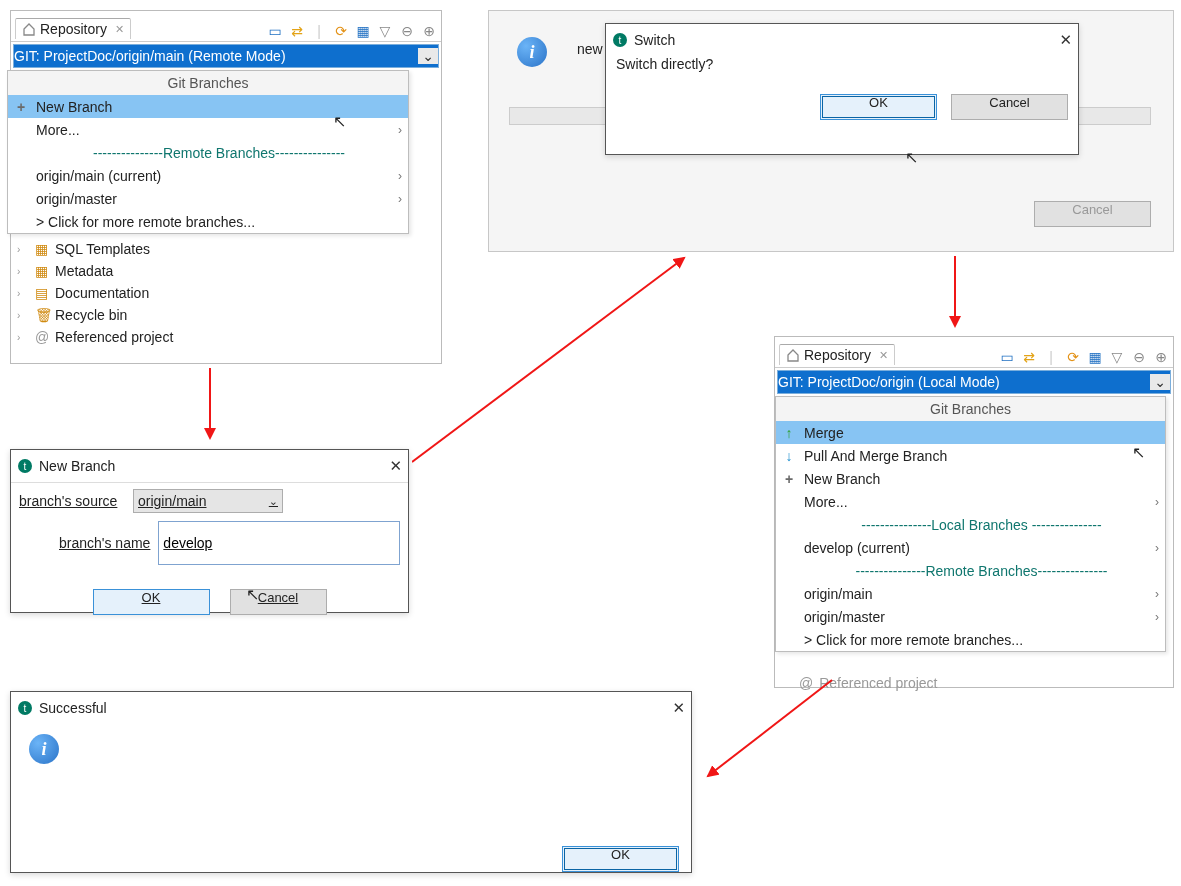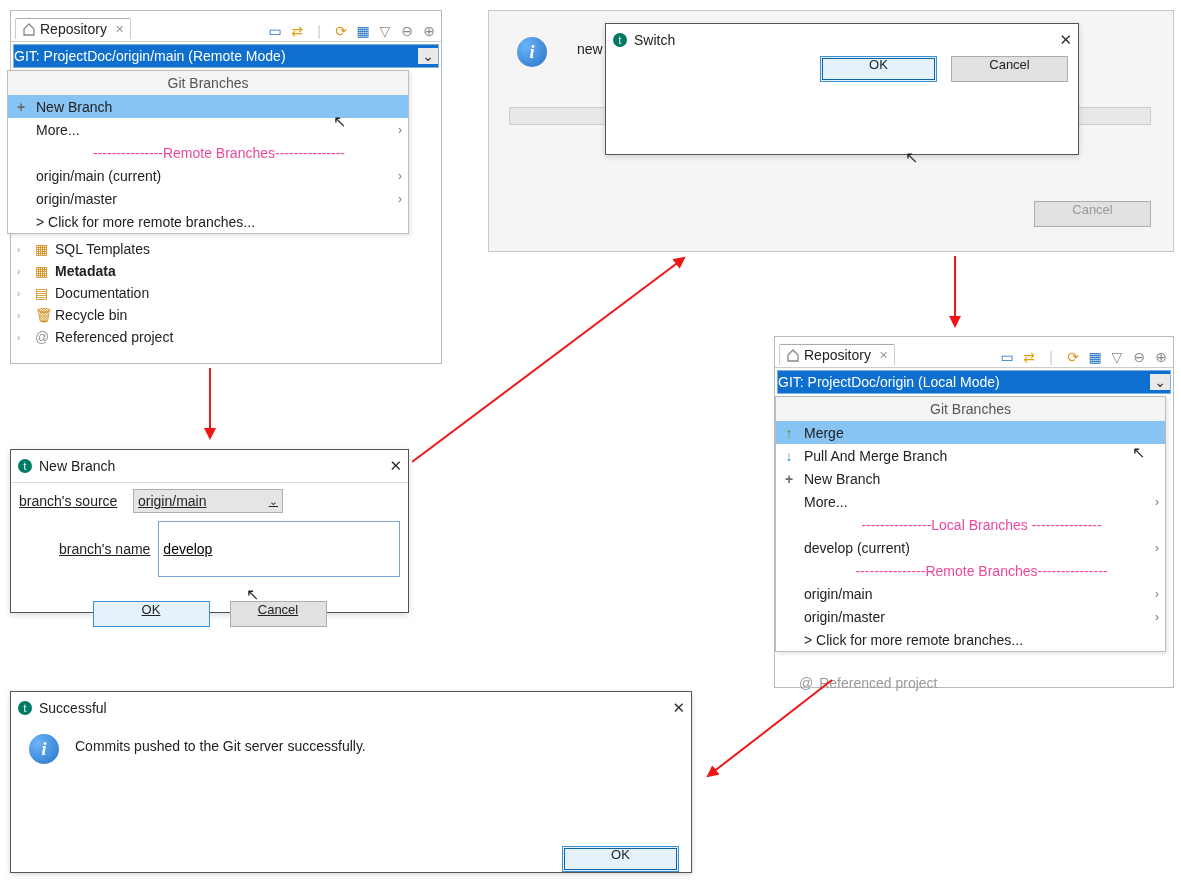--- a/index.html
+++ b/index.html
@@ -71,48 +71,48 @@
     align-items: center;
     height: 23px;
     padding: 0 6px;
     gap: 8px;
   }
   .row.selected { background: #87c4f3; }
   .row .sym { color:#6a6a6a; font-weight:bold; width:14px; text-align:center;}
   .row .sym.green { color:#30a030;}
   .row .sym.blue { color:#2090d0;}
   .row .chev { margin-left:auto; color:#777; font-size:12px;}
-  .divider-label { color:#ec4899; }
+  .divider-label { color:#0f766e; }
   .tree-row {
     display:flex; align-items:center; height:22px; padding:0 6px; gap:6px;
   }
   .tree-row .caret { color:#999; font-size:10px; width:12px;}
   .tree-row .ic { color:#d08a10; width:14px; display:flex;}
-  .bold { font-weight:bold;}
+  .bold { font-weight:normal;}
   .dialog {
     position:absolute;
     border:1px solid #555;
     background:#f0f0f0;
     box-shadow:0 2px 6px rgba(0,0,0,0.15);
   }
   .dlg-title {
     display:flex; align-items:center;
     height:28px; padding:2px 6px; background:#fff;
     border-bottom:1px solid #ddd;
   }
   .dlg-title .x { margin-left:auto; font-size:15px; color:#333;}
   .btn {
     display:inline-flex; justify-content:center;
     min-width:80px; height:24px; border:1px solid #adadad; background:#e1e1e1;
     font-size:13px;
   }
   .btn.primary { border:1px solid #3a91d8; background:#e5f1fb;}
   .btn.outline2 { outline:1px solid #0a64a4; outline-offset:-3px;}
   .input {
-    border:1px solid #7fa3d0; background:#fff; height:22px; padding:16px 4px; font-size:14px;
+    border:1px solid #7fa3d0; background:#fff; height:22px; padding:10px 4px; font-size:14px;
   }
   .select {
     border:1px solid #adadad; background:#e5e5e5; height:22px; padding:0 4px; font-size:14px;
     display:flex; align-items:center; gap:4px;
   }
   .select .chev { margin-left:auto; font-size:11px; color:#333;}
   .progress-panel {
     position:absolute; border:1px solid #c7c7c7; background:#f5f5f5;
   }
   .progress-title {
@@ -290,20 +290,21 @@
     <div class="dialog" style="position:absolute; left:116px; top:12px; width:472px; height:130px; background:#fff;">
       <div class="dlg-title" style="border-bottom:none;">
         <svg width="16" height="16">
             <circle cx="8" cy="8" r="7" fill="#007a64"></circle>
             <text x="8" y="12" font-size="10" text-anchor="middle" fill="#fff">t</text>
           </svg>
         <span style="margin-left:6px;">Switch</span>
         <span class="x">✕</span>
       </div>
       <div style="padding:0 10px;">
+        <div style="margin-bottom:22px;">Switch directly?</div>
         <div style="display:flex; gap:14px; justify-content:flex-end;">
           <div class="btn primary outline2" style="width:115px;">
               <span>OK</span>
             </div>
           <div class="btn" style="width:115px;">
               <span>Cancel</span>
             </div>
         </div>
       </div>
     </div>
@@ -416,18 +417,17 @@
   <div class="dlg-title" style="border-bottom:none;">
     <svg width="16" height="16">
         <circle cx="8" cy="8" r="7" fill="#007a64"></circle>
         <text x="8" y="12" font-size="10" text-anchor="middle" fill="#fff">t</text>
       </svg>
     <span style="margin-left:6px;">Successful</span>
     <span class="x">✕</span>
   </div>
   <div style="padding:8px 12px; position:relative; height:140px;">
     <div class="info-icon" style="position:absolute; left:18px; top:10px;">i</div>
-    <span style="position:absolute; left:64px; top:14px;">Commits pushed to the Git server successfully.</span>
     <div class="btn primary outline2" style="position:absolute; right:12px; bottom:8px; width:115px;">
         <span>OK</span>
       </div>
   </div>
 </div>
 
 </body></html>

